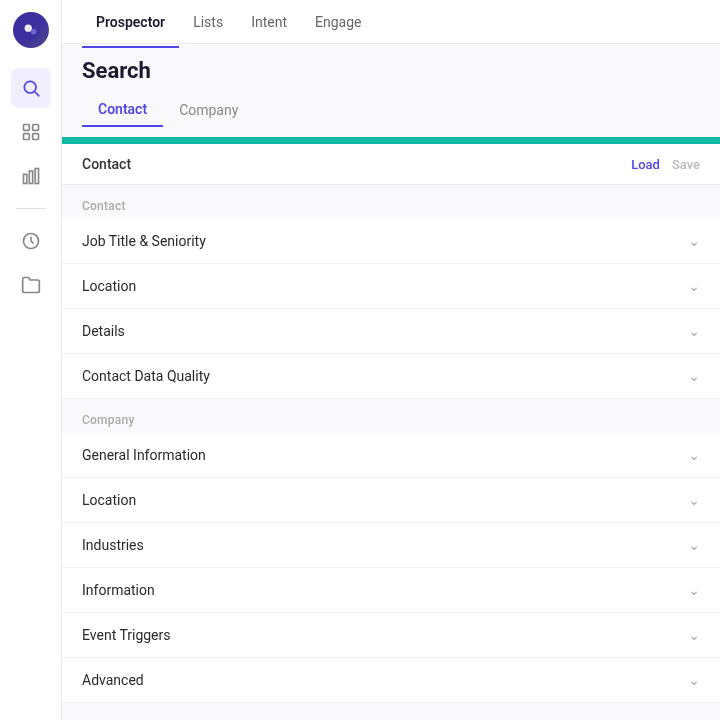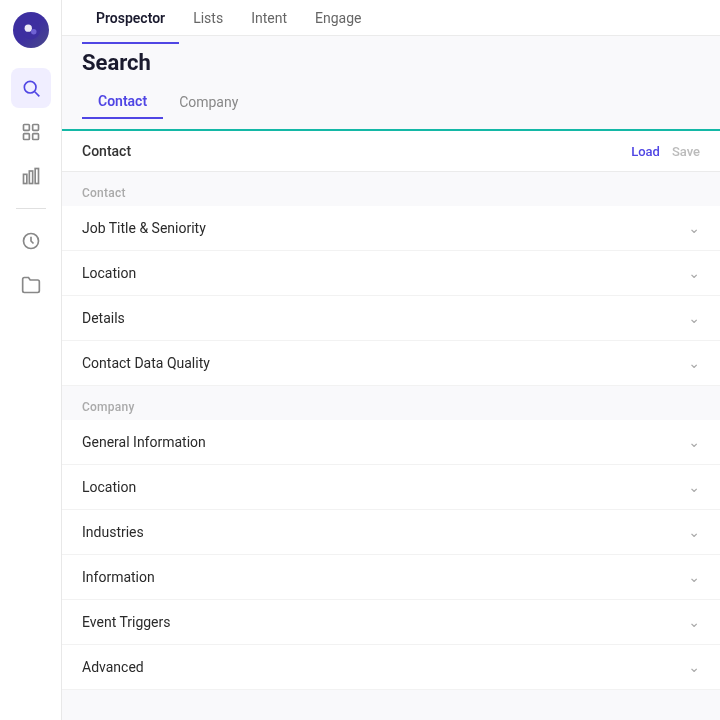--- a/index.html
+++ b/index.html
@@ -81,21 +81,21 @@
       display: flex;
       flex-direction: column;
       overflow: hidden;
     }
 
     
     .top-nav {
       display: flex;
       align-items: center;
       padding: 0 20px;
-      height: 36px;
+      height: 44px;
       border-bottom: 1px solid #ebebeb;
       background: #ffffff;
       flex-shrink: 0;
     }
 
     .nav-item {
       padding: 0 14px;
       height: 52px;
       display: flex;
       align-items: center;
@@ -123,21 +123,21 @@
     
     .search-panel {
       flex: 1;
       overflow-y: auto;
       background: #f9f9fb;
     }
 
     .search-header {
       padding: 14px 20px 10px;
       background: #f9f9fb;
-      border-bottom: 2px solid #14b8a6;
+      border-bottom: 7px solid #14b8a6;
     }
 
     .search-title {
       font-size: 22px;
       font-weight: 700;
       color: #1a1a2e;
       margin-bottom: 10px;
     }
 
     .tabs-row {

